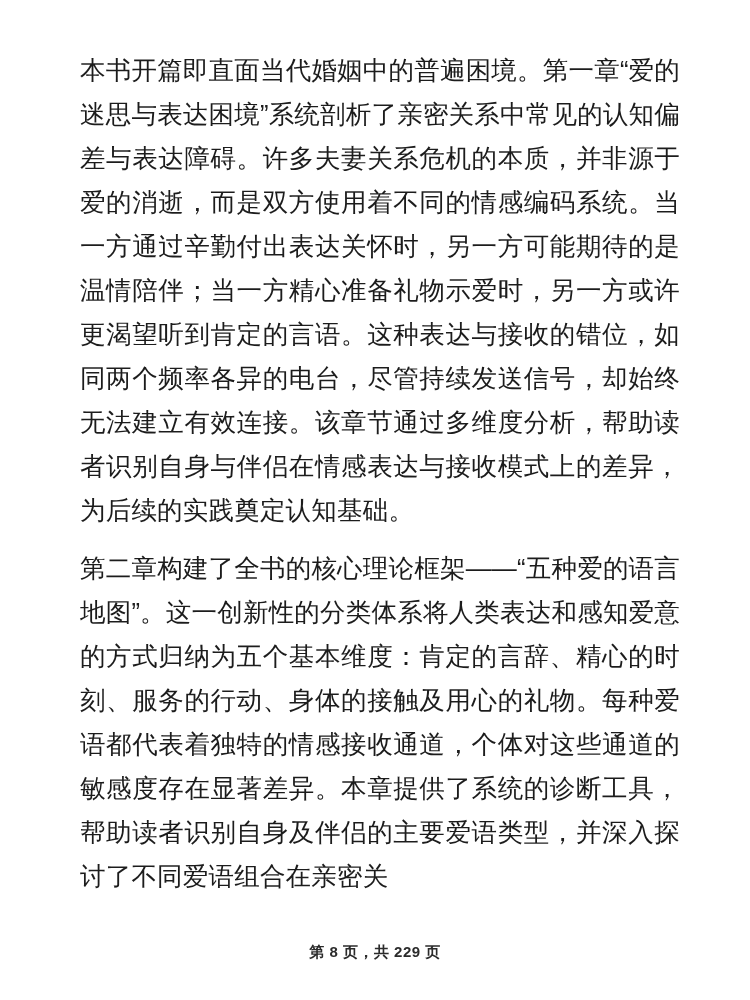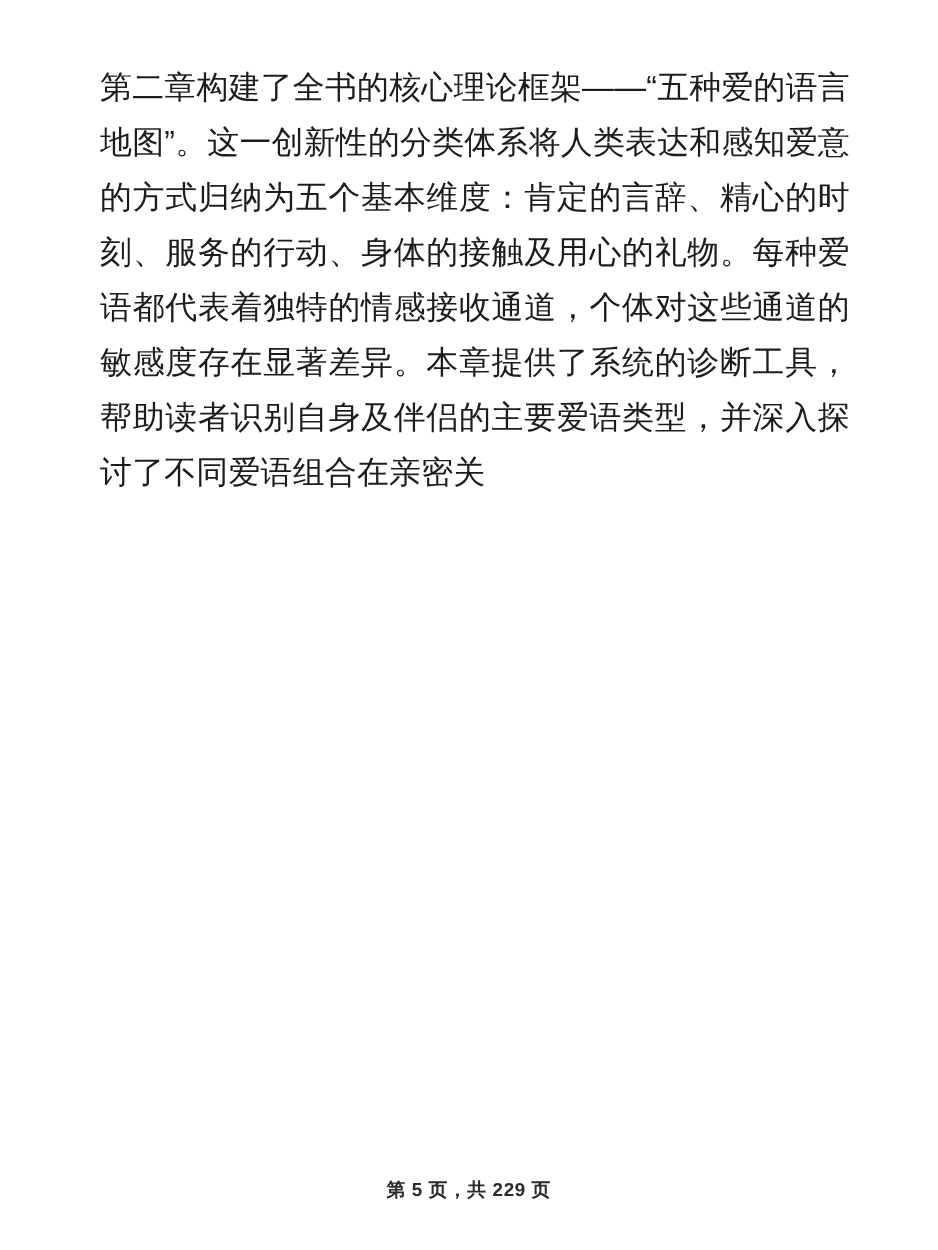--- a/index.html
+++ b/index.html
@@ -53,20 +53,21 @@
     color: #2b2b2b;
     letter-spacing: 0.5px;
   }
 </style>
 </head>
 <body>
 
 <div class="page">
 
   <div class="content">
+    <p class="para">本书开篇即直面当代婚姻中的普遍困境。第一章“爱的迷思与表达困境”系统剖析了亲密关系中常见的认知偏差与表达障碍。许多夫妻关系危机的本质，并非源于爱的消逝，而是双方使用着不同的情感编码系统。当一方通过辛勤付出表达关怀时，另一方可能期待的是温情陪伴；当一方精心准备礼物示爱时，另一方或许更渴望听到肯定的言语。这种表达与接收的错位，如同两个频率各异的电台，尽管持续发送信号，却始终无法建立有效连接。该章节通过多维度分析，帮助读者识别自身与伴侣在情感表达与接收模式上的差异，为后续的实践奠定认知基础。</p>
     <p class="para">第二章构建了全书的核心理论框架——“五种爱的语言地图”。这一创新性的分类体系将人类表达和感知爱意的方式归纳为五个基本维度：肯定的言辞、精心的时刻、服务的行动、身体的接触及用心的礼物。每种爱语都代表着独特的情感接收通道，个体对这些通道的敏感度存在显著差异。本章提供了系统的诊断工具，帮助读者识别自身及伴侣的主要爱语类型，并深入探讨了不同爱语组合在亲密关</p>
   </div>
 
   <div class="footer">
-    <span class="footer-text">第 5 页，共 229 页</span>
+    <span class="footer-text">第 8 页，共 229 页</span>
   </div>
 
 </div>
 
 </body></html>

